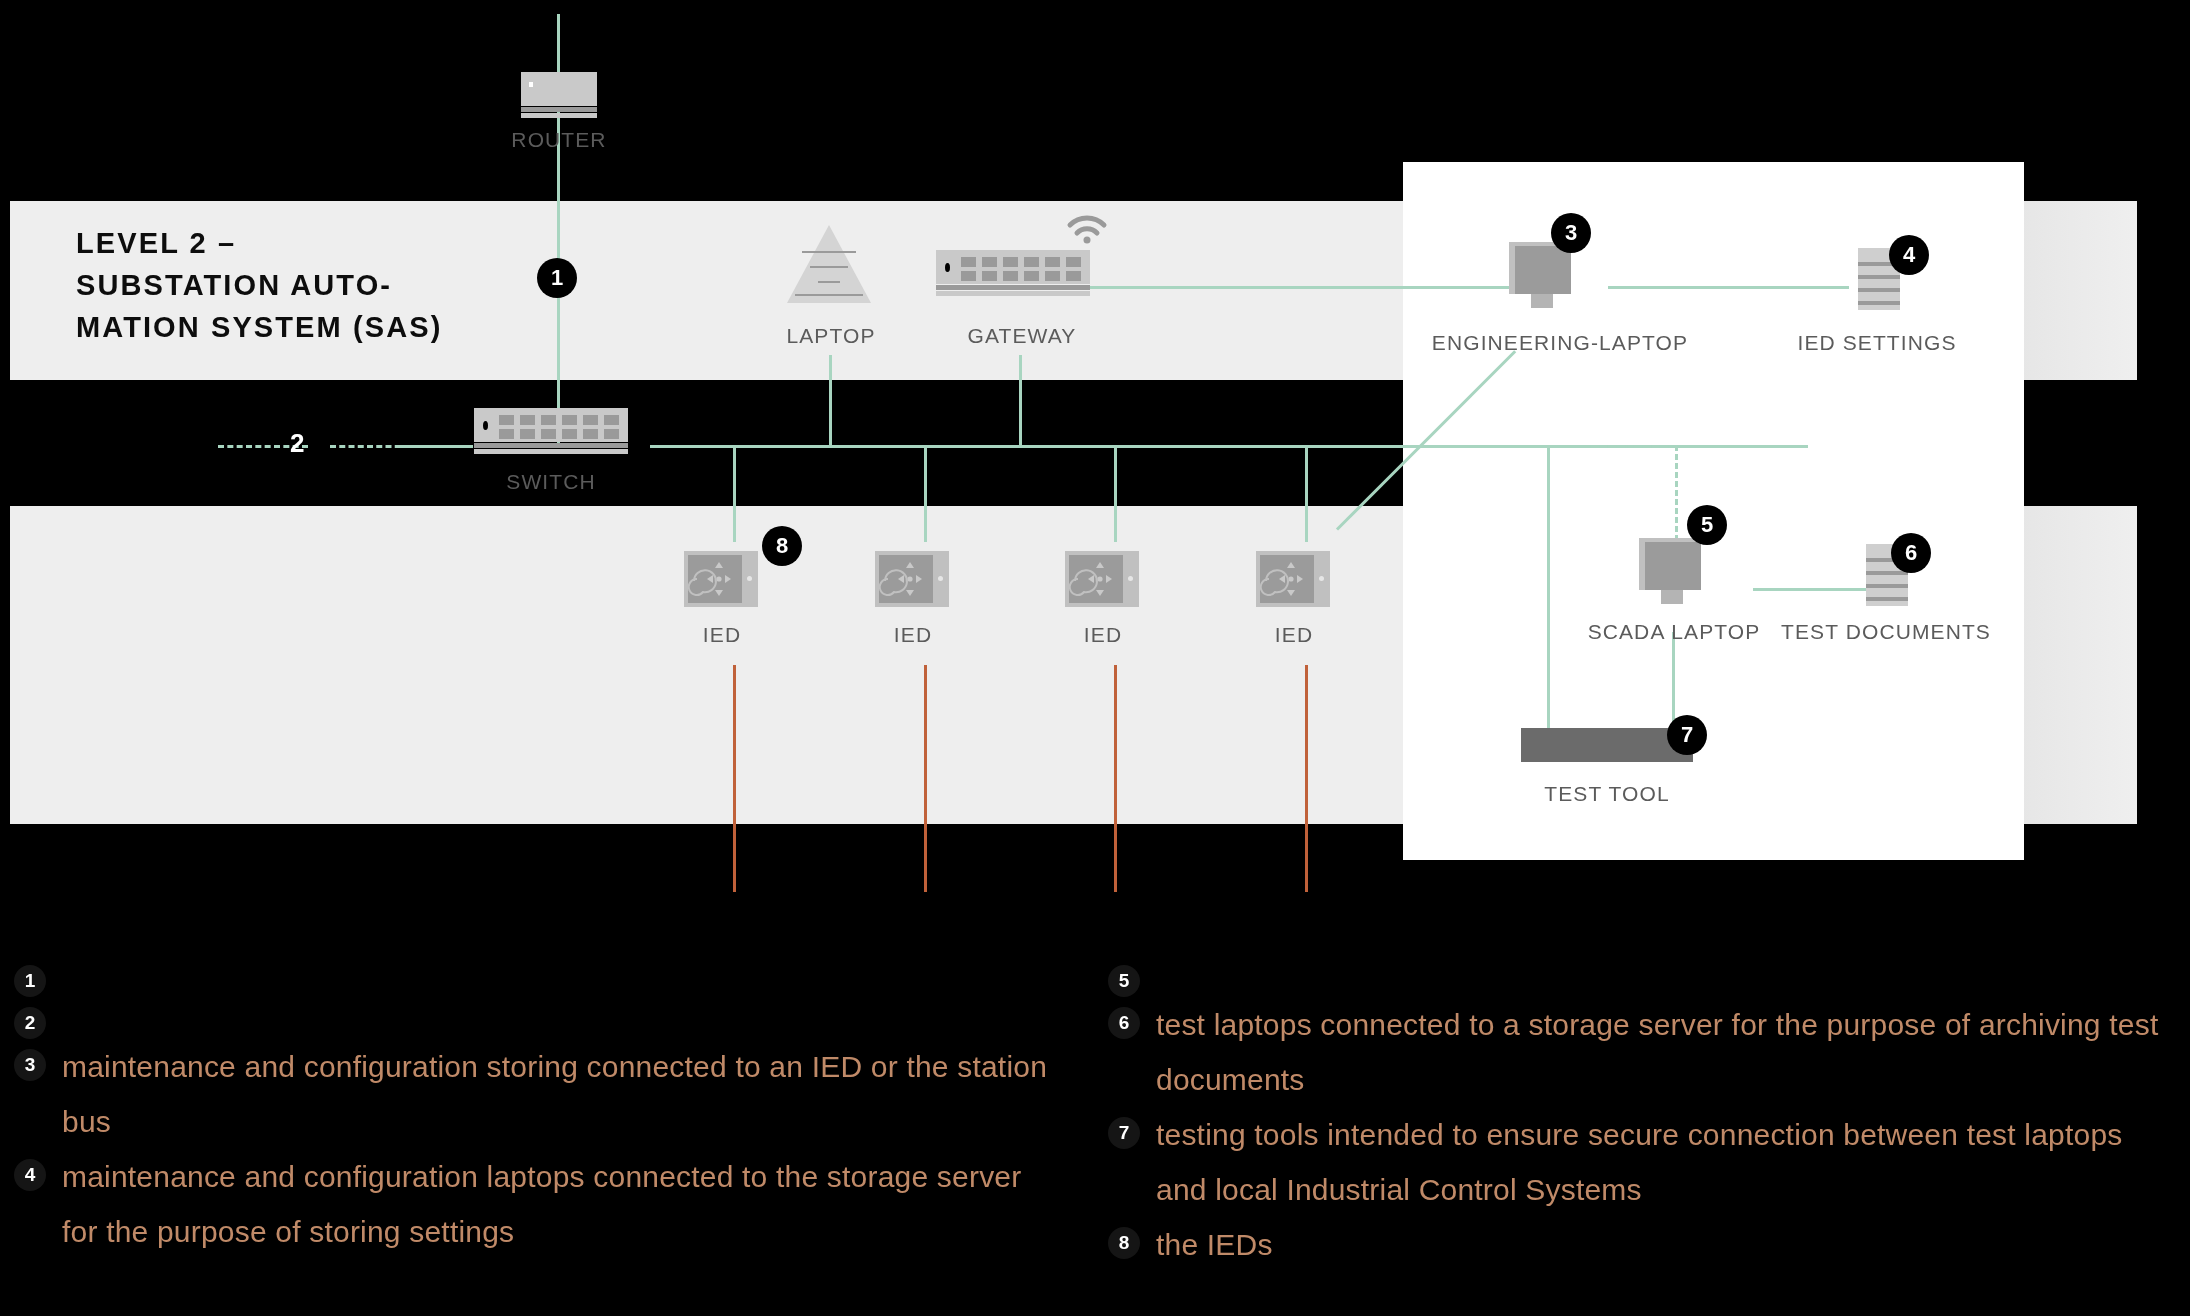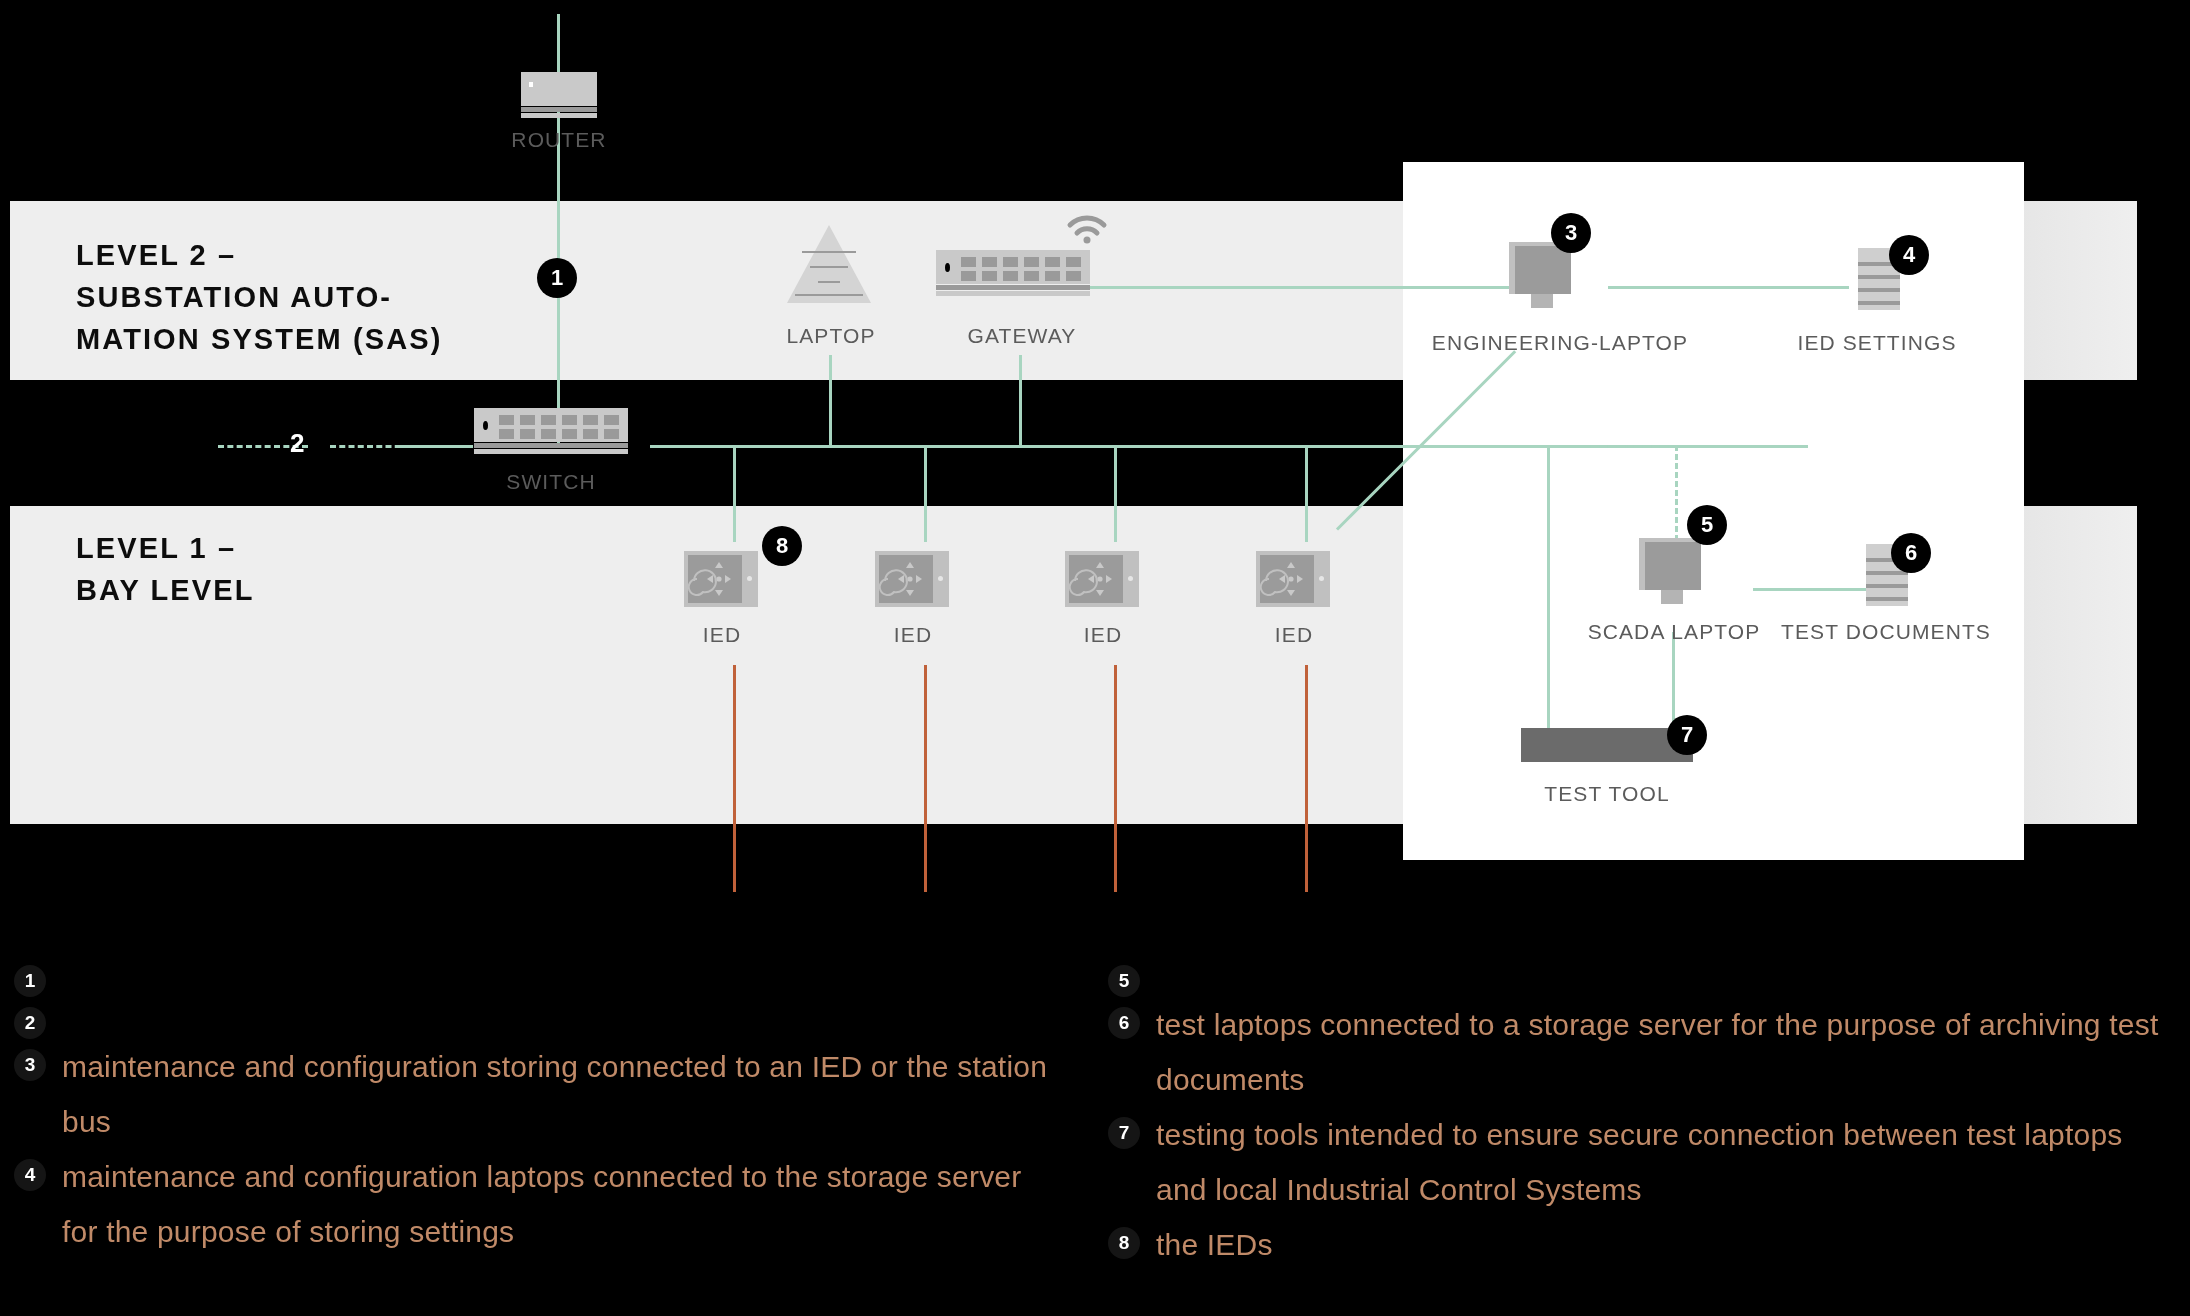--- a/index.html
+++ b/index.html
@@ -7,21 +7,21 @@
   #stage{position:relative;width:2190px;height:1316px;background:#000;}
 
   
   .level-band{position:absolute;background:linear-gradient(to right,#eeeeee 0%,#eeeeee 86%,#e2e2e2 92%,#efefef 100%);}
   #level2-band{left:10px;top:201px;width:2127px;height:179px;}
   #level1-band{left:10px;top:506px;width:2127px;height:318px;}
   .white-panel{position:absolute;left:1403px;top:162px;width:621px;height:698px;background:#ffffff;}
   .white-tint{position:absolute;background:rgba(255,255,255,0.55);}
 
   .level-title{position:absolute;color:#0d0d0d;font-weight:bold;font-size:29px;letter-spacing:2.1px;line-height:42px;font-family:"Liberation Sans",sans-serif;white-space:pre-line;}
-  #level2-title{left:76px;top:222px;margin-top:12px;}
+  #level2-title{left:76px;top:222px;}
   #level1-title{left:76px;top:527px;}
 
   
   .ln{position:absolute;background:#a8d5c0;}
   .ln-v{width:3px;}
   .ln-h{height:3px;}
   .ln-dash-h{position:absolute;height:0;border-top:3px dashed #a8d5c0;}
   .ln-dash-v{position:absolute;width:0;border-left:3px dashed #a8d5c0;}
   .ln-diag{position:absolute;height:3px;background:#a8d5c0;transform-origin:0 50%;}
   .ln-orange{position:absolute;width:3px;background:#c0613a;}
@@ -95,22 +95,20 @@
   <div id="level1-band" class="level-band"></div>
 
   <div class="white-panel"></div>
 
   <div class="white-tint" style="left:1403px;top:201px;width:621px;height:179px;"></div>
   <div class="white-tint" style="left:1403px;top:506px;width:621px;height:318px;"></div>
 
   <div id="level2-title" class="level-title">LEVEL 2 –
 SUBSTATION AUTO-
 MATION SYSTEM (SAS)</div>
-  <div id="level1-title" class="level-title">LEVEL 1 –
-BAY LEVEL</div>
 
   <div class="ln ln-v" style="left:557px;top:14px;height:60px;"></div>
   <div class="ln ln-v" style="left:557px;top:112px;height:335px;"></div>
 
   <div class="ln ln-v" style="left:829px;top:355px;height:92px;"></div>
 
   <div class="ln ln-v" style="left:1019px;top:355px;height:92px;"></div>
 
   <div class="ln ln-h" style="left:1090px;top:286px;width:422px;"></div>
 

